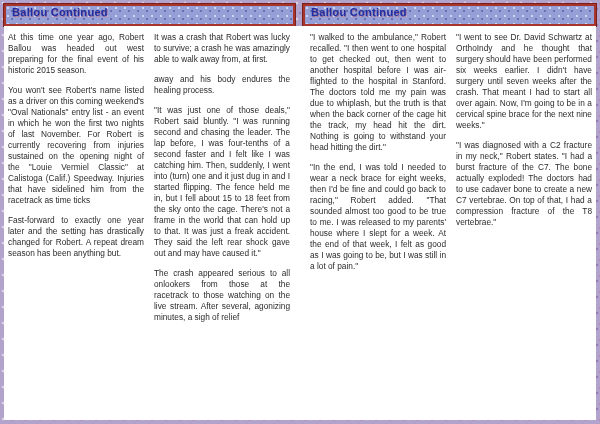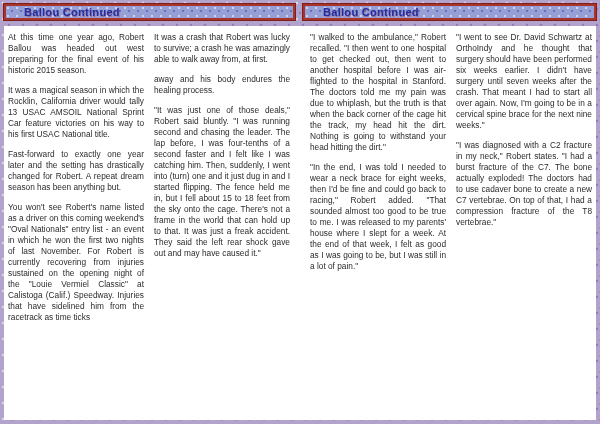--- a/index.html
+++ b/index.html
@@ -18,32 +18,32 @@
       radial-gradient(circle at 3px 3px, rgba(255,255,255,0.5) 1px, transparent 1.7px),
       radial-gradient(circle at 9px 9px, rgba(110,60,150,0.38) 1px, transparent 1.7px),
       radial-gradient(circle at 6px 13px, rgba(70,70,170,0.32) 1px, transparent 1.7px),
       radial-gradient(circle at 12px 4px, rgba(200,60,90,0.22) 0.8px, transparent 1.4px);
     background-size: 14px 16px;
   }
 
   .header-bar {
     position: absolute;
     top: 4px;
-    height: 16px;
+    height: 22px;
     box-sizing: border-box;
     border: 2px solid #a8352c;
     box-shadow: 0 0 0 1px #7c1f1a;
     background-color: #97a0d6;
     background-image:
       radial-gradient(circle at 2px 2px, rgba(255,255,255,0.55) 0.8px, transparent 1.4px),
       radial-gradient(circle at 6px 5px, rgba(40,40,130,0.4) 0.8px, transparent 1.4px);
     background-size: 9px 8px;
     display: flex;
-    align-items: flex-end;
-    padding: 0 18px;
+    align-items: flex-start;
+    padding: 0 6px;
   }
   .header-bar-left  { left: 4px;  width: 291px; }
   .header-bar-right { left: 303px; width: 293px; }
 
   .header-text {
     font-size: 11px;
     font-weight: bold;
     color: #1f2fa4;
     letter-spacing: 0.3px;
     text-shadow: 0.6px 0.6px 0 rgba(160,40,60,0.45);
@@ -83,31 +83,31 @@
   <span class="header-text">Ballou Continued</span>
 </div>
 <div class="header-bar header-bar-right">
   <span class="header-text">Ballou Continued</span>
 </div>
 
 <div class="content-area">
 
   <div class="text-column">
     <p>At this time one year ago, Robert Ballou was headed out west preparing for the final event of his historic 2015 season.</p>
-    <p>It was a magical season in which the Rocklin, California driver would tally 13 USAC AMSOIL National Sprint Car feature victories on his way to his first USAC National title.</p>
+    <p>You won't see Robert's name listed as a driver on this coming weekend's "Oval Nationals" entry list - an event in which he won the first two nights of last November. For Robert is currently recovering from injuries sustained on the opening night of the "Louie Vermiel Classic" at Calistoga (Calif.) Speedway. Injuries that have sidelined him from the racetrack as time ticks</p>
     <p>Fast-forward to exactly one year later and the setting has drastically changed for Robert. A repeat dream season has been anything but.</p>
-    <p>You won't see Robert's name listed as a driver on this coming weekend's "Oval Nationals" entry list - an event in which he won the first two nights of last November. For Robert is currently recovering from injuries sustained on the opening night of the "Louie Vermiel Classic" at Calistoga (Calif.) Speedway. Injuries that have sidelined him from the racetrack as time ticks</p>
   </div>
 
   <div class="gap-small"></div>
 
   <div class="text-column">
     <p>It was a crash that Robert was lucky to survive; a crash he was amazingly able to walk away from, at first.</p>
     <p>away and his body endures the healing process.</p>
     <p>"It was just one of those deals," Robert said bluntly. "I was running second and chasing the leader. The lap before, I was four-tenths of a second faster and I felt like I was catching him. Then, suddenly, I went into (turn) one and it just dug in and I started flipping. The fence held me in, but I fell about 15 to 18 feet from the sky onto the cage. There's not a frame in the world that can hold up to that. It was just a freak accident. They said the left rear shock gave out and may have caused it."</p>
+    <p>The crash appeared serious to all onlookers from those at the racetrack to those watching on the live stream. After several, agonizing minutes, a sigh of relief</p>
   </div>
 
   <div class="gap-large"></div>
 
   <div class="text-column">
     <p>"I walked to the ambulance," Robert recalled. "I then went to one hospital to get checked out, then went to another hospital before I was air-flighted to the hospital in Stanford. The doctors told me my pain was due to whiplash, but the truth is that when the back corner of the cage hit the track, my head hit the dirt. Nothing is going to withstand your head hitting the dirt."</p>
     <p>"In the end, I was told I needed to wear a neck brace for eight weeks, then I'd be fine and could go back to racing," Robert added. "That sounded almost too good to be true to me. I was released to my parents' house where I slept for a week. At the end of that week, I felt as good as I was going to be, but I was still in a lot of pain."</p>
   </div>
 
   <div class="gap-small"></div>

